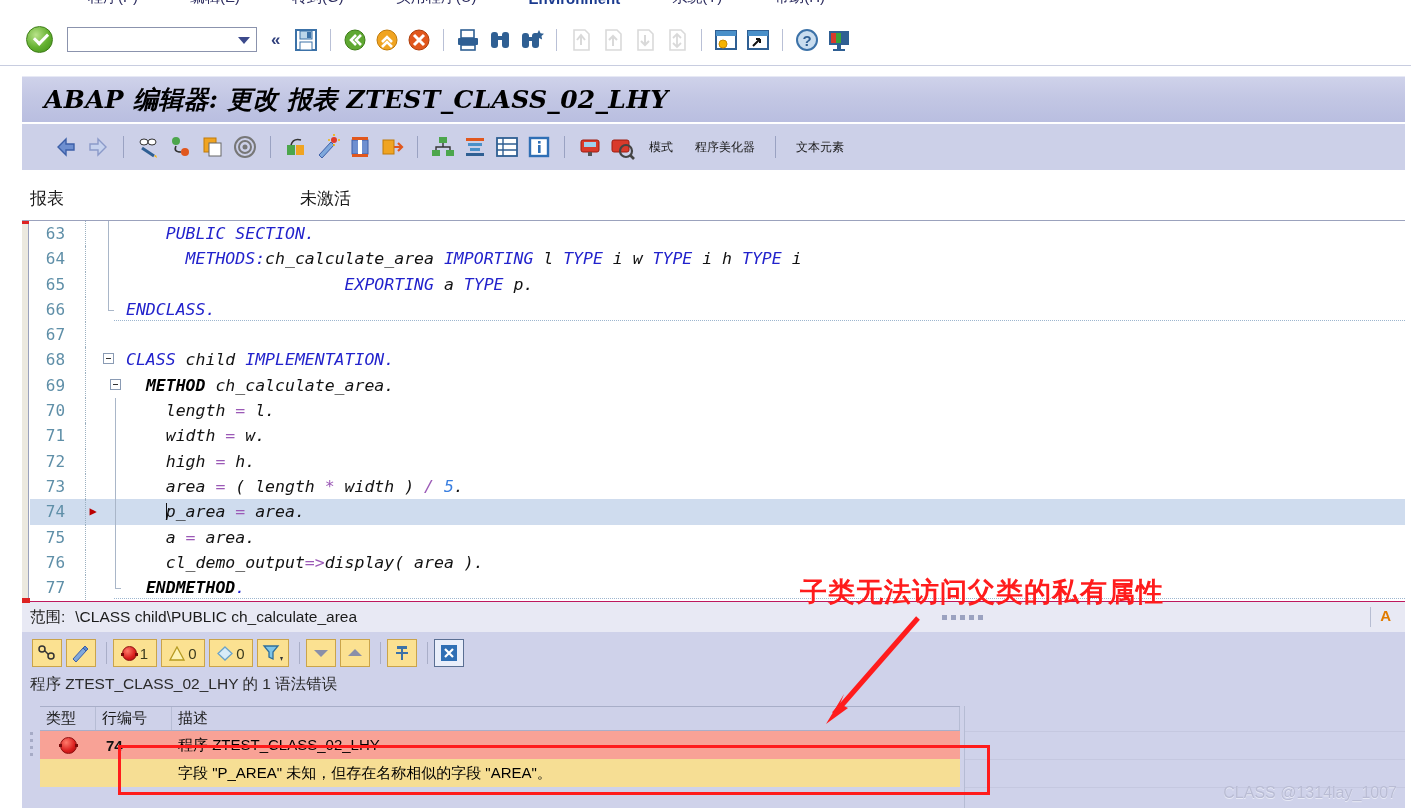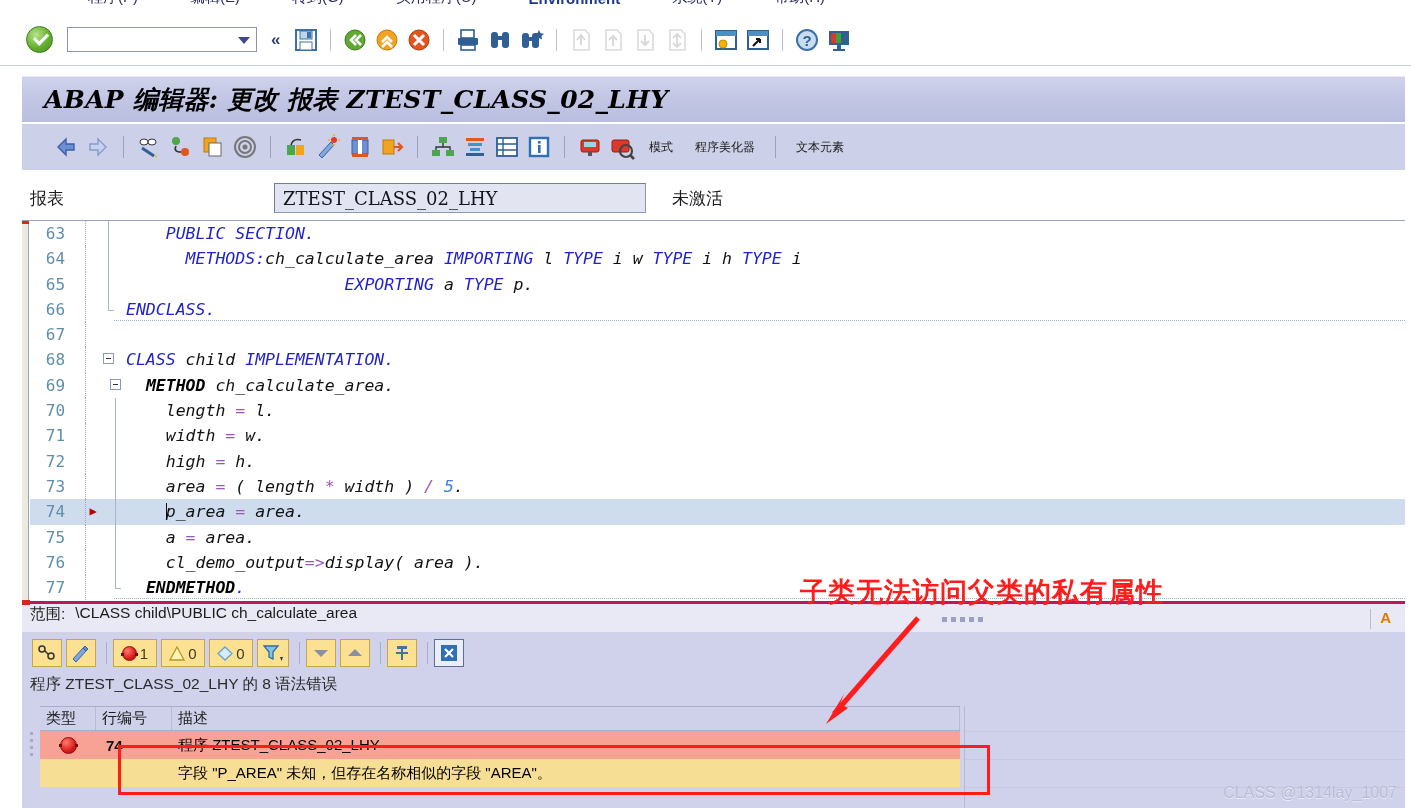--- a/index.html
+++ b/index.html
@@ -158,22 +158,22 @@
     border-bottom: 1px dotted #9db6cf;
   }
   .caret {
     display: inline-block; width: 1px; height: 17px; background: #111;
     vertical-align: -3px; margin-right: -1px;
   }
 
   
   .scopebar {
     position: absolute; left: 22px; top: 601px; width: 1383px; height: 31px;
-    background: #e8e9f4; border-top: 3px solid #be185d;
-    display: flex; 
+    background: #e8e9f4; border-top: 1px solid #be185d;
+    display: flex; align-items: center;
   }
   .scopebar .txt { font-size: 15.5px; color: #1b1b1b; padding-left: 8px; }
   .scopebar .dots {
     position: absolute; left: 920px; top: 13px; display: flex; gap: 4px;
   }
   .scopebar .dots i { width: 5px; height: 5px; background: #9ba2c0; display: block; }
   .scopebar .redmark {
     position: absolute; left: 0; top: -4px; width: 8px; height: 5px; background: #d22;
   }
   .scopebar .arighl { position: absolute; right: 14px; top: 5px; font-size: 15px; color: #e07b00; font-weight: bold; }
@@ -518,21 +518,20 @@
         </svg>
     </div>
     <span class="tlabel">模式</span>
     <span class="tlabel">程序美化器</span>
     <div class="vline"></div>
     <span class="tlabel">文本元素</span>
   </div>
 
   <div class="reportrow">
     <div class="lbl">报表</div>
-    <div class="inp">ZTEST_CLASS_02_LHY</div>
     <div class="stat">未激活</div>
   </div>
 
   <div class="editor">
     <div class="leftpad">
       <div class="bar-red"></div>
     </div>
     <div class="codearea" id="codearea"><div class="ln"><div class="gutter">63</div><div class="marker"></div><div class="fold"><div class="vert"></div></div><div class="code"><span class="id">    </span><span class="kw">PUBLIC SECTION</span><span class="kw">.</span></div></div><div class="ln"><div class="gutter">64</div><div class="marker"></div><div class="fold"><div class="vert"></div></div><div class="code"><span class="id">      </span><span class="kw">METHODS</span><span class="kw">:</span><span class="id">ch_calculate_area </span><span class="kw">IMPORTING</span><span class="id"> l </span><span class="kw">TYPE</span><span class="id"> i w </span><span class="kw">TYPE</span><span class="id"> i h </span><span class="kw">TYPE</span><span class="id"> i</span></div></div><div class="ln"><div class="gutter">65</div><div class="marker"></div><div class="fold"><div class="vert"></div></div><div class="code"><span class="id">                      </span><span class="kw">EXPORTING</span><span class="id"> a </span><span class="kw">TYPE</span><span class="id"> p.</span></div></div><div class="ln"><div class="gutter">66</div><div class="marker"></div><div class="fold"><div class="corner"></div></div><div class="code"><span class="kw">ENDCLASS</span><span class="kw">.</span></div><div class="sep-line"></div></div><div class="ln"><div class="gutter">67</div><div class="marker"></div><div class="fold"></div><div class="code"></div></div><div class="ln"><div class="gutter">68</div><div class="marker"></div><div class="fold"><div class="box"></div></div><div class="code"><span class="kw">CLASS</span><span class="id"> child </span><span class="kw">IMPLEMENTATION</span><span class="kw">.</span></div></div><div class="ln"><div class="gutter">69</div><div class="marker"></div><div class="fold"><div class="box" style="left: 10px;"></div></div><div class="code"><span class="id">  </span><span class="kwb">METHOD</span><span class="id"> ch_calculate_area.</span></div></div><div class="ln"><div class="gutter">70</div><div class="marker"></div><div class="fold"><div class="vert" style="left: 15px;"></div></div><div class="code"><span class="id">    length </span><span class="op">=</span><span class="id"> l.</span></div></div><div class="ln"><div class="gutter">71</div><div class="marker"></div><div class="fold"><div class="vert" style="left: 15px;"></div></div><div class="code"><span class="id">    width </span><span class="op">=</span><span class="id"> w.</span></div></div><div class="ln"><div class="gutter">72</div><div class="marker"></div><div class="fold"><div class="vert" style="left: 15px;"></div></div><div class="code"><span class="id">    high </span><span class="op">=</span><span class="id"> h.</span></div></div><div class="ln"><div class="gutter">73</div><div class="marker"></div><div class="fold"><div class="vert" style="left: 15px;"></div></div><div class="code"><span class="id">    area </span><span class="op">=</span><span class="id"> ( length </span><span class="op">*</span><span class="id"> width ) </span><span class="op">/</span><span class="id"> </span><span class="num">5</span><span class="id">.</span></div></div><div class="ln hl"><div class="gutter">74</div><div class="marker">▶</div><div class="fold"><div class="vert" style="left: 15px;"></div></div><div class="code"><span class="id">    </span><span class="caret"></span><span class="id">p_area </span><span class="op">=</span><span class="id"> area.</span></div></div><div class="ln"><div class="gutter">75</div><div class="marker"></div><div class="fold"><div class="vert" style="left: 15px;"></div></div><div class="code"><span class="id">    a </span><span class="op">=</span><span class="id"> area.</span></div></div><div class="ln"><div class="gutter">76</div><div class="marker"></div><div class="fold"><div class="vert" style="left: 15px;"></div></div><div class="code"><span class="id">    cl_demo_output</span><span class="op">=&gt;</span><span class="id">display( area ).</span></div></div><div class="ln"><div class="gutter">77</div><div class="marker"></div><div class="fold"><div class="corner" style="left: 15px;"></div></div><div class="code"><span class="id">  </span><span class="kwb">ENDMETHOD</span><span class="kw">.</span></div><div class="sep-line"></div></div></div>
   </div>
 
@@ -611,21 +610,21 @@
       </div>
       <div class="esep"></div>
       <div class="ebtn close">
         <svg width="20" height="18" viewBox="0 0 20 18">
             <rect x="2" y="1" width="16" height="16" fill="#2f6fb5"></rect>
             <path d="M6 5 L14 13 M14 5 L6 13" stroke="#fff" stroke-width="2.2"></path>
           </svg>
       </div>
     </div>
 
-    <div class="errsummary">程序 ZTEST_CLASS_02_LHY 的 8 语法错误</div>
+    <div class="errsummary">程序 ZTEST_CLASS_02_LHY 的 1 语法错误</div>
 
     <div class="errtable">
       <div class="thead">
         <div class="c c1">类型</div>
         <div class="c c2">行编号</div>
         <div class="c c3">描述</div>
       </div>
       <div class="row r1">
         <div class="c c1">
             <span class="erricon"></span>

